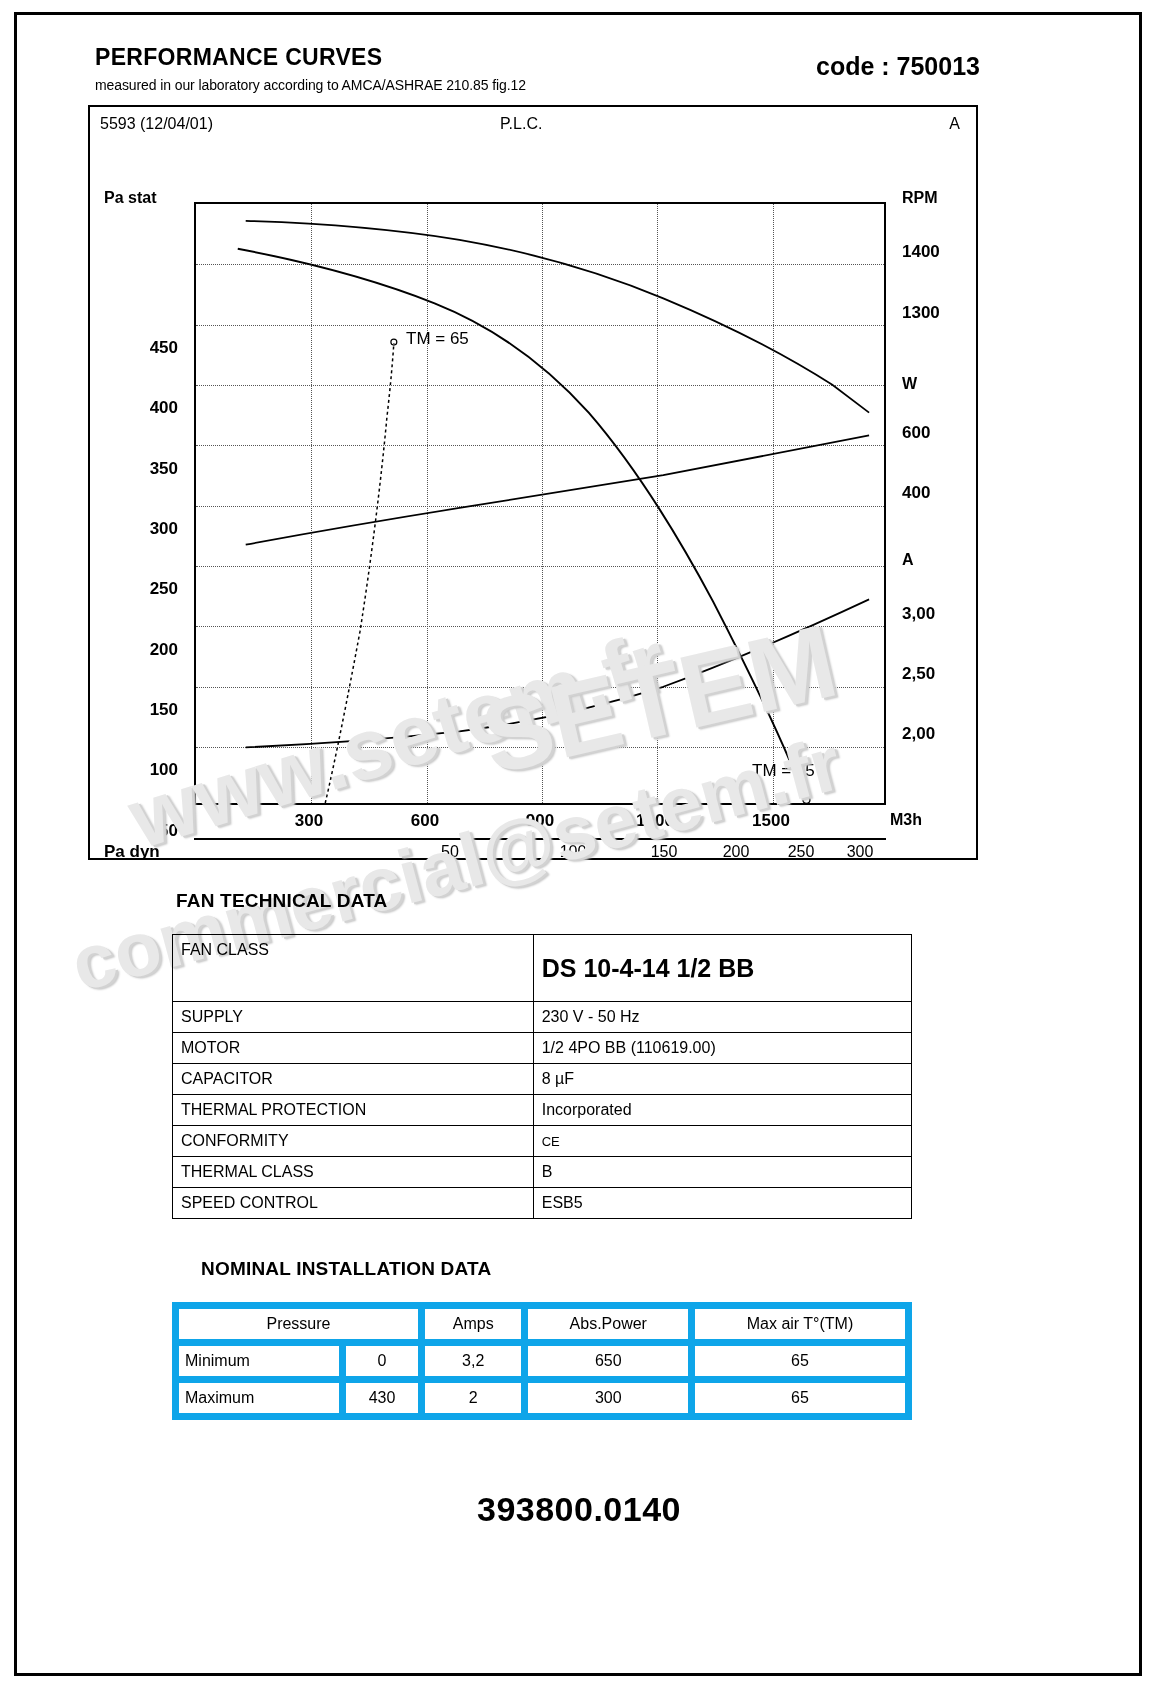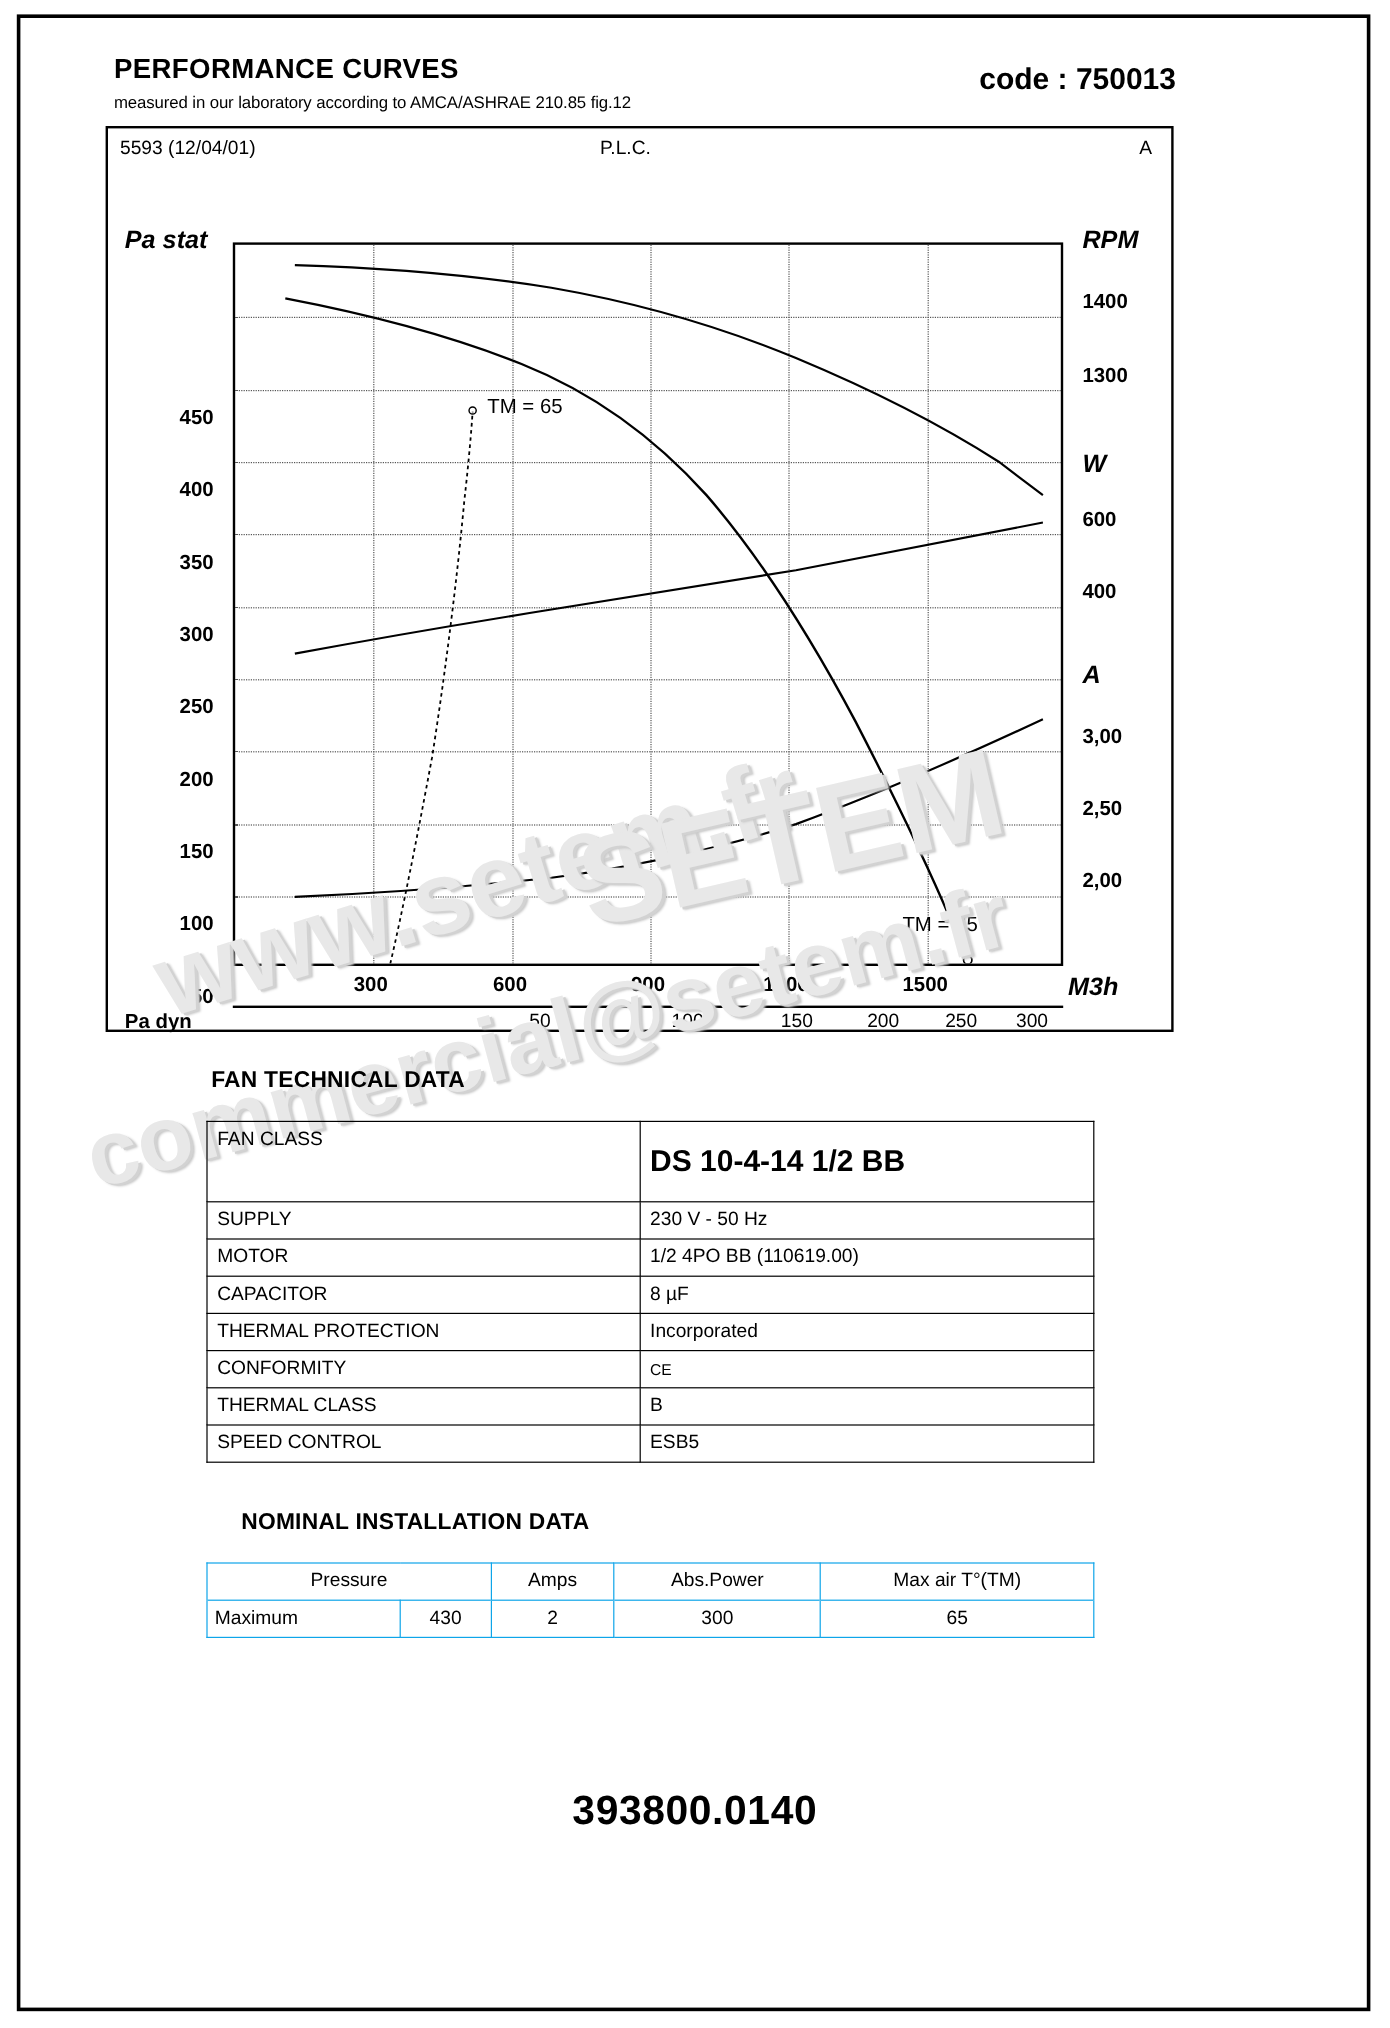--- a/index.html
+++ b/index.html
@@ -98,24 +98,23 @@
   .plot-svg {
     position: absolute;
     left: 0; top: 0;
     width: 100%;
     height: 100%;
   }
 
   
   .ax-title {
     position: absolute;
-    font-size: 21px;
-    font-weight: bold;
-    white-space: nowrap;
-    font-style: italic;
+    font-size: 16px;
+    font-weight: bold;
+    white-space: nowrap;
   }
   .ax-lbl {
     position: absolute;
     font-size: 17px;
     font-weight: bold;
     white-space: nowrap;
   }
   .ax-lbl.left  { text-align: right; }
 
   
@@ -187,21 +186,21 @@
   .tech-tbl tr.big td.k { vertical-align: top; padding-top: 6px; }
   .tech-tbl td.v.bold { font-weight: bold; }
   .tech-tbl td.v.small { font-size: 13px; }
 
   .inst-tbl {
     left: 172px;
     top: 1302px;
     width: 740px;
   }
   .inst-tbl td {
-    border: 1px solid #0ea5e9;
+    border: 7px solid #0ea5e9;
     padding: 3px 6px;
     font-size: 16px;
     text-align: center;
     height: 24px;
   }
   .inst-tbl td.rowlabel {
     text-align: left;
     width: 148px;
   }
   .inst-tbl td.hdr2 { border-top: none; }
@@ -387,20 +386,27 @@
 
 <table class="inst-tbl">
   <tbody>
     <tr>
       <td class="hdr1" colspan="2">Pressure</td>
       <td class="hdr1">Amps</td>
       <td class="hdr1">Abs.Power</td>
       <td class="hdr1">Max air T°(TM)</td>
     </tr>
     <tr>
+      <td class="rowlabel">Minimum</td>
+      <td>0</td>
+      <td>3,2</td>
+      <td>650</td>
+      <td>65</td>
+    </tr>
+    <tr>
       <td class="rowlabel">Maximum</td>
       <td>430</td>
       <td>2</td>
       <td>300</td>
       <td>65</td>
     </tr>
   </tbody>
 </table>
 
 <div class="footer-code">393800.0140</div>

